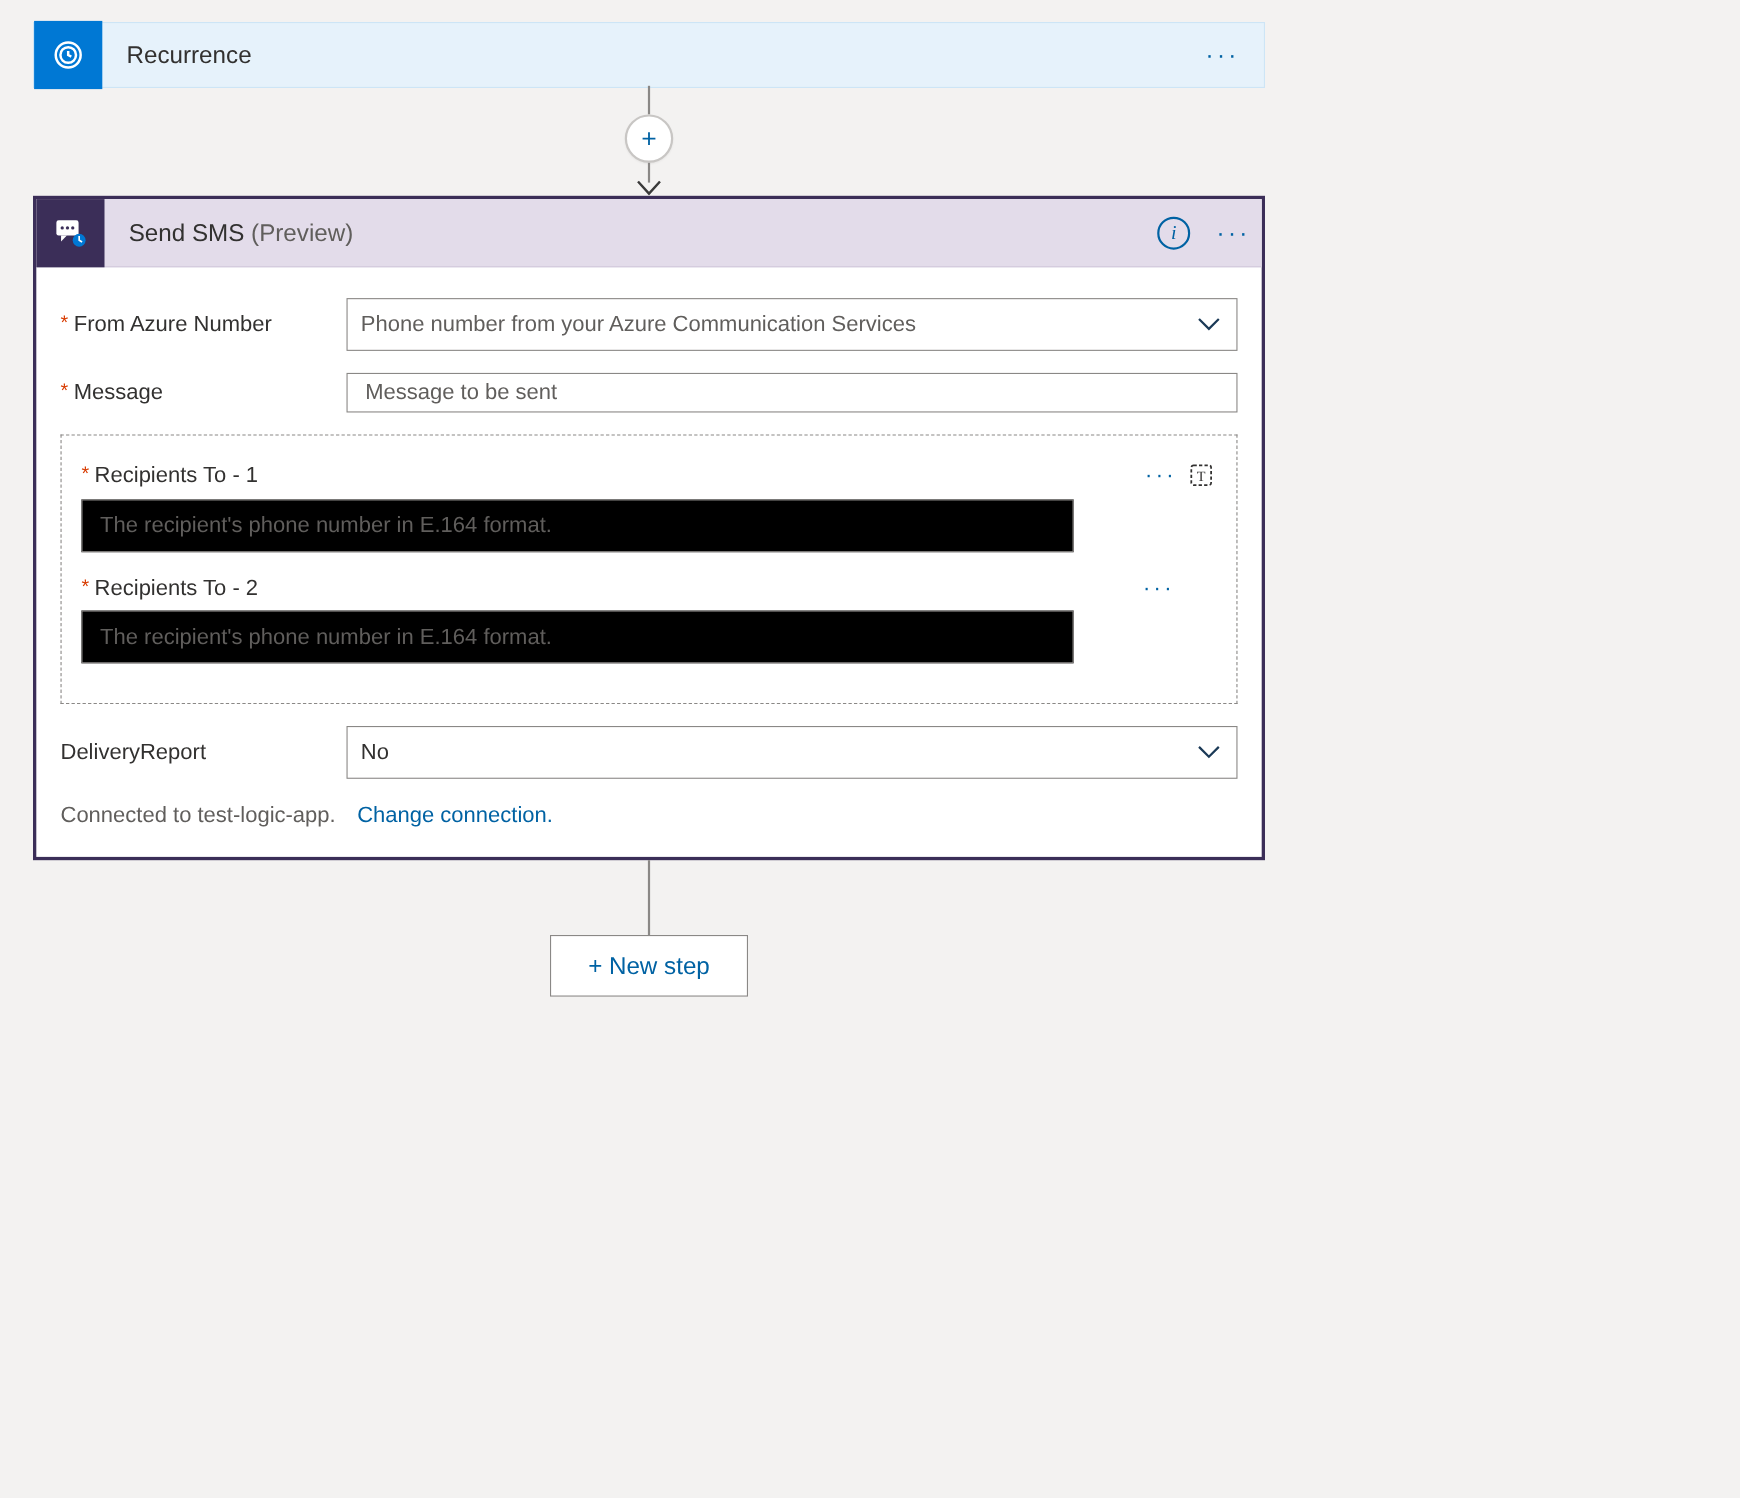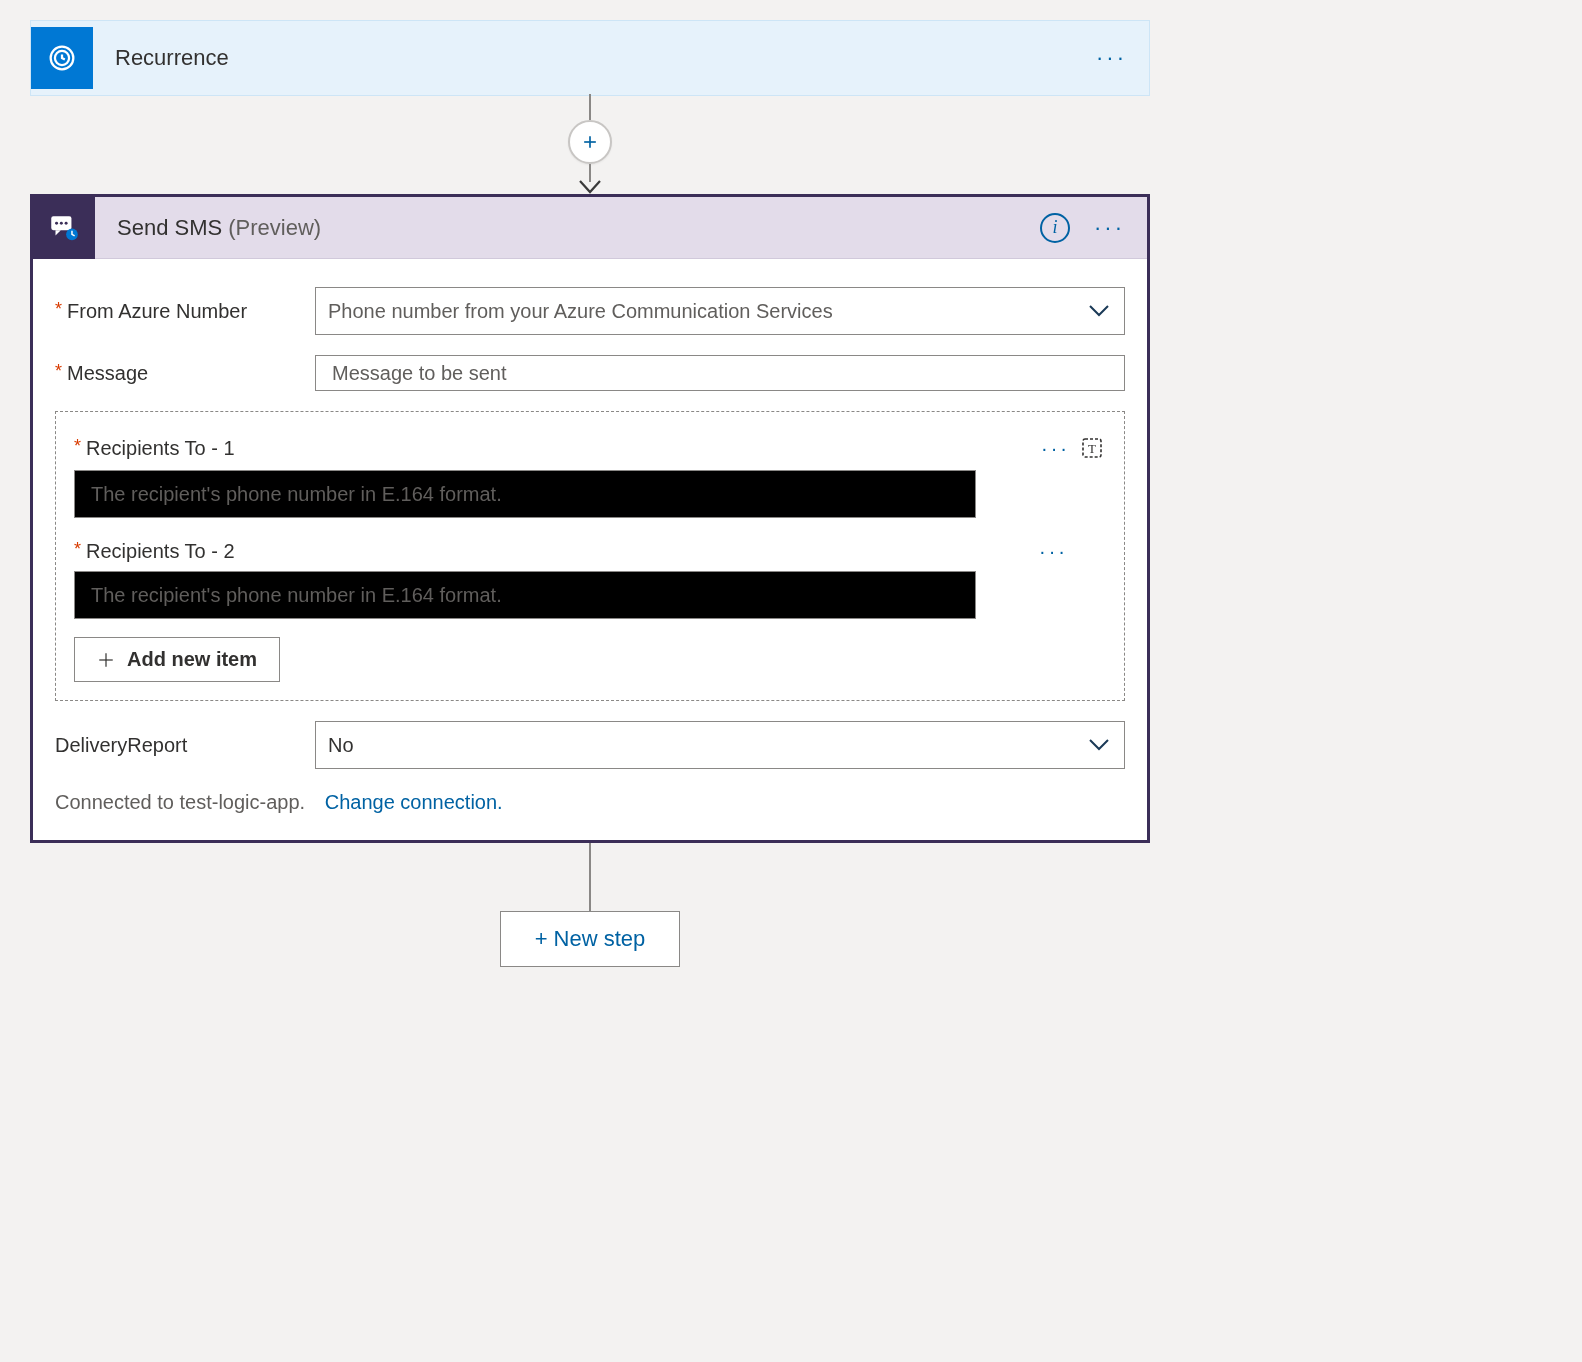--- a/index.html
+++ b/index.html
@@ -11,21 +11,21 @@
       color: #323130;
     }
     .canvas { max-width: 1120px; }
 
     
     .trigger-card {
       display: flex;
       align-items: center;
       background: #e6f2fb;
       border: 1px solid #cde5f6;
-      height: 76px;
+      height: 60px;
       padding-right: 16px;
     }
     .trigger-icon-box {
       width: 62px; height: 62px;
       background: #0078d4;
       display: flex; align-items: center; justify-content: center;
       flex-shrink: 0;
     }
     .trigger-title {
       font-size: 22px;
@@ -64,21 +64,21 @@
     .action-card {
       border: 3px solid #3b2e58;
       background: #fff;
     }
     .action-header {
       display: flex;
       align-items: center;
       background: #e3dcea;
       border-bottom: 1px solid #d1c9db;
       height: 62px;
-      padding-right: 16px;
+      padding-right: 4px;
     }
     .action-icon-box {
       width: 62px; height: 62px; background: #3b2e58;
       display: flex; align-items: center; justify-content: center;
       flex-shrink: 0;
     }
     .action-title {
       font-size: 22px;
       margin-left: 22px;
       flex: 1;
@@ -261,27 +261,20 @@
                 <span class="req">*</span>
                 <span>Recipients To - 2</span>
               </div>
             <div class="row-ellipsis" style="margin-right:30px;">···</div>
           </div>
           <div class="recipient-input">
             <span>The recipient's phone number in E.164 format.</span>
           </div>
         </div>
 
-        <button class="add-item-btn">
-          <svg width="18" height="18" viewBox="0 0 24 24" fill="none" stroke="#323130" stroke-width="1.6">
-              <line x1="12" y1="3" x2="12" y2="21"></line>
-              <line x1="3" y1="12" x2="21" y2="12"></line>
-            </svg>
-          <span>Add new item</span>
-        </button>
 
       </div>
 
       <div class="field-row" style="margin-bottom:0;">
         <div class="field-label">
             <span>DeliveryReport</span>
           </div>
         <div class="field-control">
           <div class="select-box value">
             <span>No</span>

